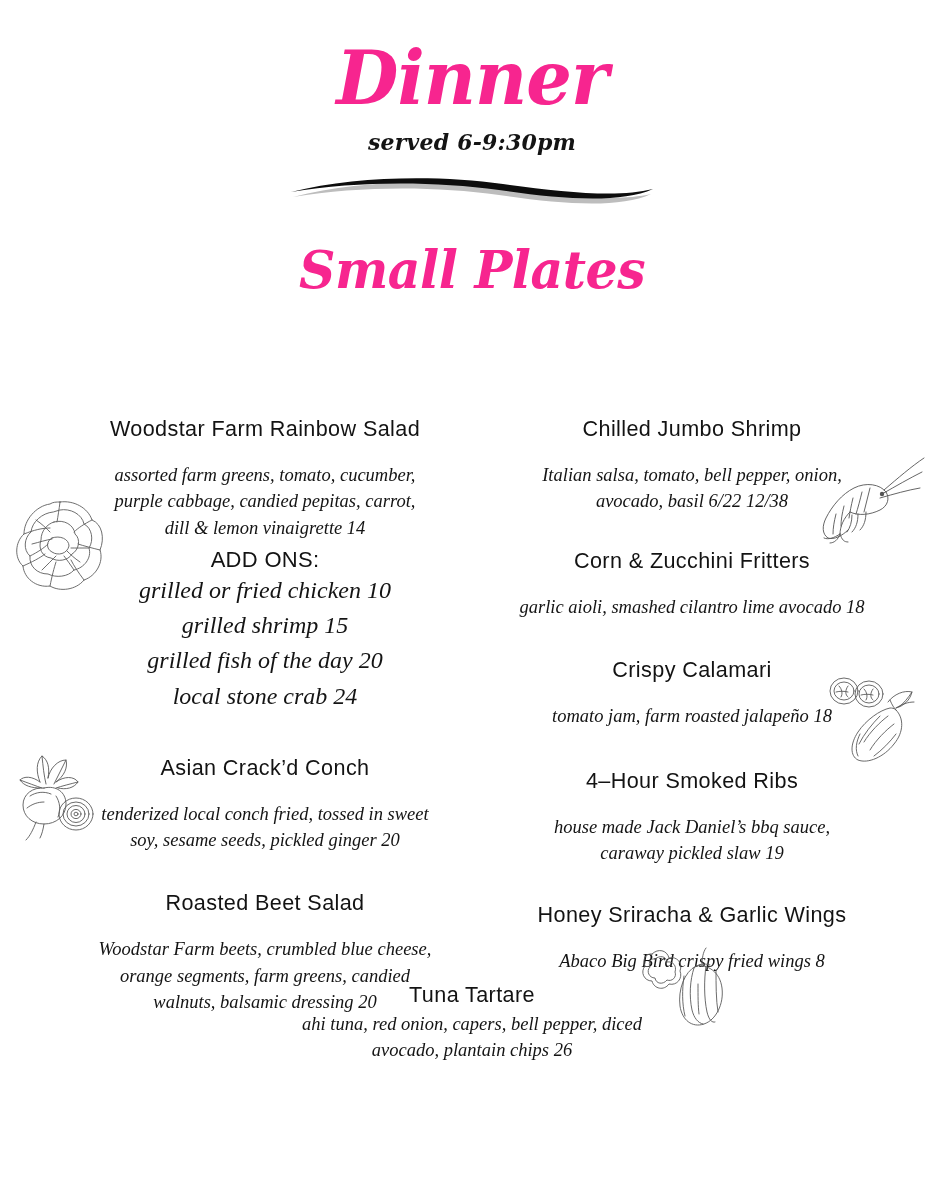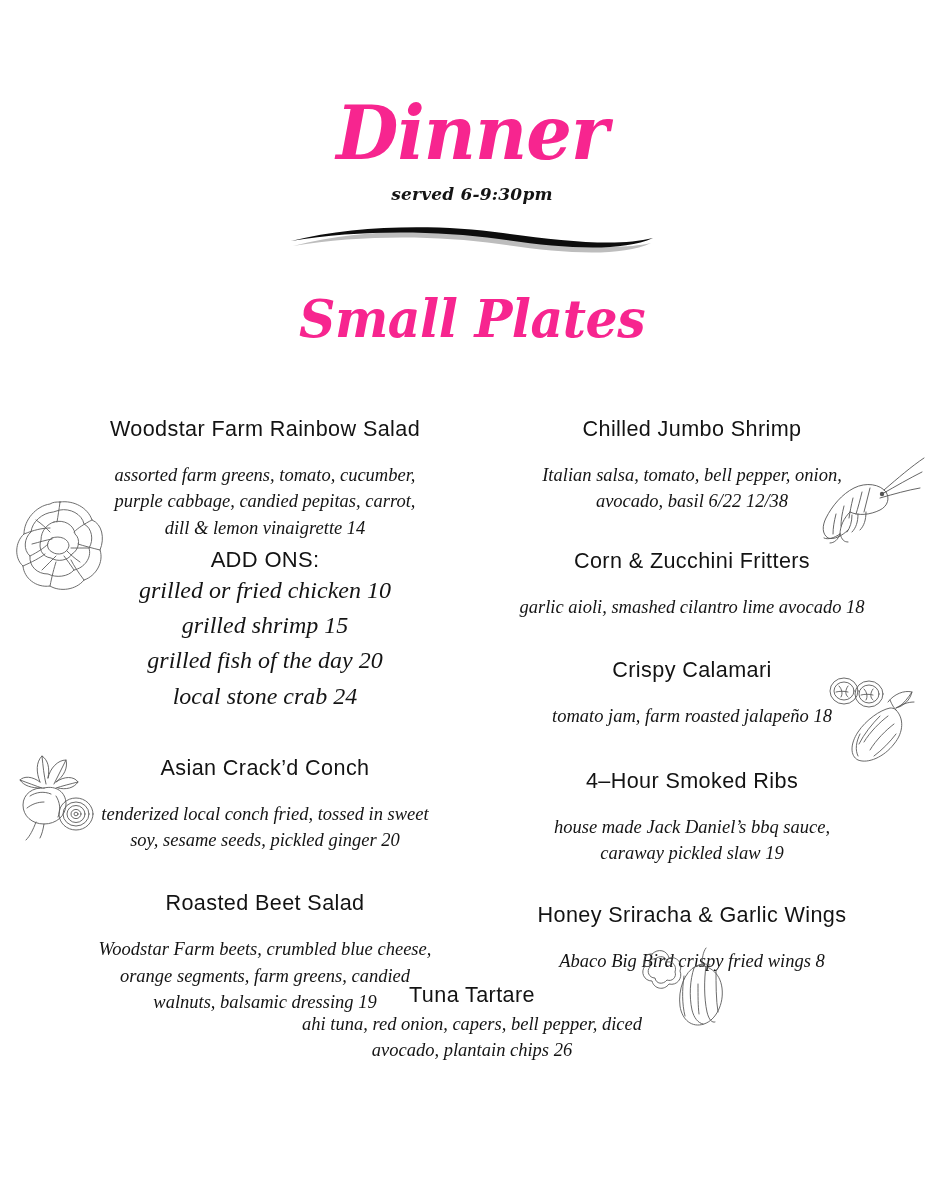--- a/index.html
+++ b/index.html
@@ -12,37 +12,37 @@
     height: 1180px;
     position: relative;
     overflow: hidden;
     font-family: "Liberation Serif", serif;
     color: #111111;
   }
 
   
   .page-header {
     text-align: center;
-    padding-top: 98px;
+    padding-top: 43px;
   }
   .menu-title {
     font-family: "DejaVu Serif", serif;
     font-style: italic;
     font-weight: bold;
     font-size: 74px;
     line-height: 0.95;
     color: #f7258f;
     letter-spacing: -1px;
     transform: scaleX(0.97);
   }
   .menu-subtitle {
     font-family: "DejaVu Serif", serif;
     font-style: italic;
     font-weight: bold;
-    font-size: 17px;
+    font-size: 22px;
     letter-spacing: 0.2px;
     color: #141414;
     margin-top: 16px;
   }
 
   .divider-wrap {
     margin: 22px auto 0;
     width: 370px;
     height: 34px;
   }
@@ -170,21 +170,21 @@
     <div class="item" style="margin-top:40px;">
       <div class="item-name">Asian Crack’d Conch</div>
       <div class="item-desc">tenderized local conch fried, tossed in sweet
 soy, sesame seeds, pickled ginger  20</div>
     </div>
 
     <div class="item" style="margin-top:36px;">
       <div class="item-name">Roasted Beet Salad</div>
       <div class="item-desc">Woodstar Farm beets, crumbled blue cheese,
 orange segments, farm greens, candied
-walnuts, balsamic dressing    19</div>
+walnuts, balsamic dressing    20</div>
     </div>
 
   </div>
 
   <div class="col col-right">
 
     <div class="item" style="margin-top:0;">
       <div class="item-name">Chilled Jumbo Shrimp</div>
       <div class="item-desc">Italian salsa, tomato, bell pepper, onion,
 avocado, basil      6/22     12/38</div>

